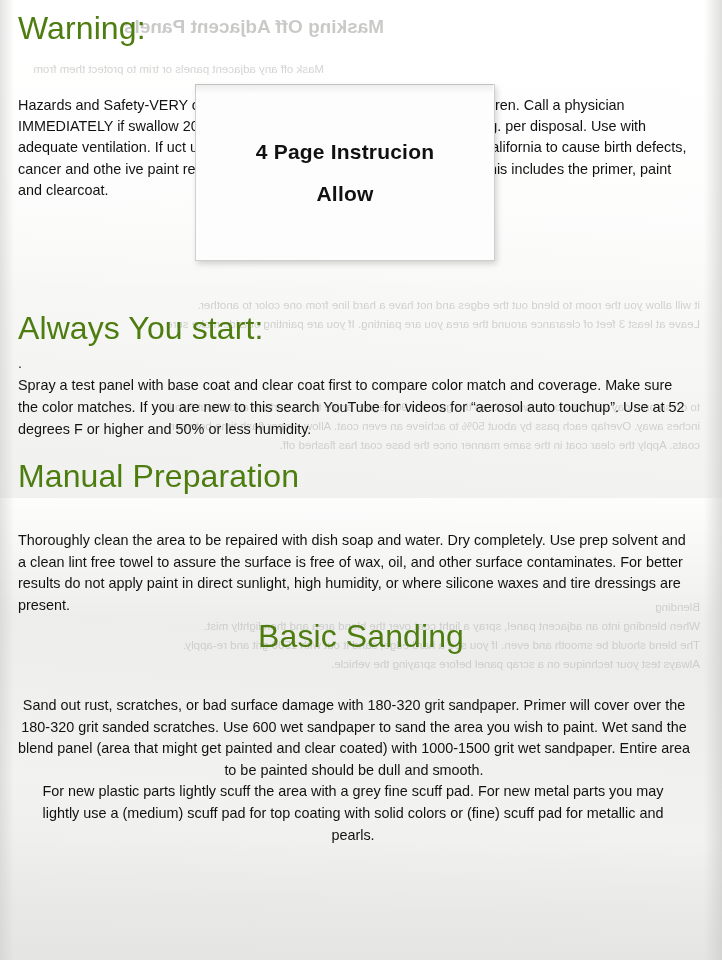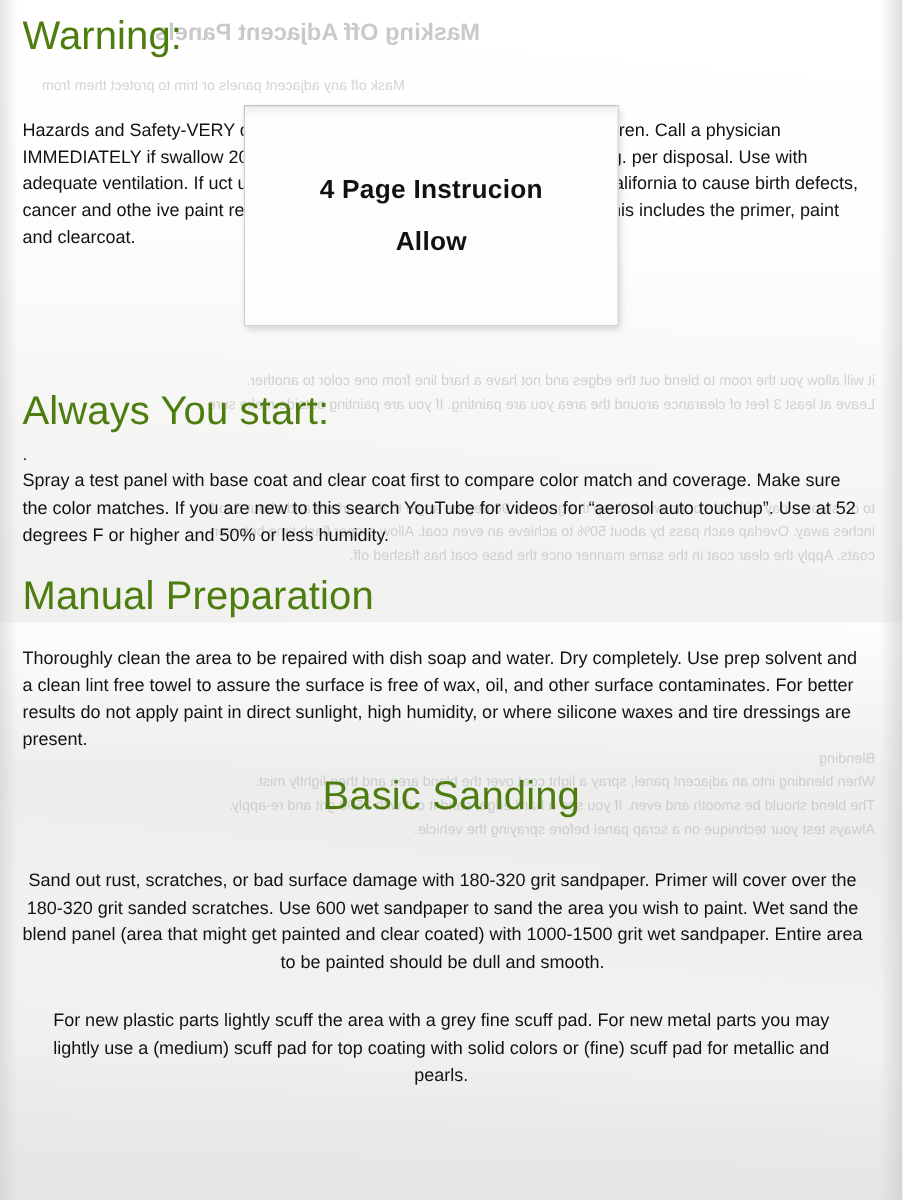--- a/index.html
+++ b/index.html
@@ -167,27 +167,27 @@
     </div>
 
     <div class="section" style="left:18px; top:310px; width:686px;">
       <h1 class="sec-title">Always You start:</h1>
       <div class="dot" style="margin-top:12px;">.</div>
       <p class="sec-body" style="margin-top:8px; width:668px;">Spray a test panel with base coat and clear coat first to compare color match and coverage. Make sure the color matches.  If you are new to this search YouTube for videos for “aerosol auto touchup”.  Use at 52 degrees F or higher and 50% or less humidity.</p>
     </div>
 
     <div class="section" style="left:18px; top:458px; width:686px;">
       <h1 class="sec-title">Manual Preparation</h1>
-      <p class="sec-body" style="margin-top:22px; width:672px;">Thoroughly clean the area to be repaired with dish soap and water.  Dry completely. Use prep solvent and a clean lint free towel to assure the surface is free of wax, oil, and other surface contaminates. For better results do not apply paint in direct sunlight, high humidity, or where silicone waxes and tire dressings are present.</p>
+      <p class="sec-body" style="margin-top:35px; width:672px;">Thoroughly clean the area to be repaired with dish soap and water.  Dry completely. Use prep solvent and a clean lint free towel to assure the surface is free of wax, oil, and other surface contaminates. For better results do not apply paint in direct sunlight, high humidity, or where silicone waxes and tire dressings are present.</p>
     </div>
 
     <div class="section" style="left:18px; top:618px; width:686px;text-align:center;">
       <h1 class="sec-title">Basic Sanding</h1>
       <p class="sec-body" style="margin-top:40px; width:672px;">Sand out rust, scratches, or bad surface damage with 180-320 grit sandpaper. Primer will cover over the 180-320 grit sanded scratches. Use 600 wet sandpaper to sand the area you wish to paint. Wet sand the blend panel (area that might get painted and clear coated) with 1000-1500 grit wet sandpaper. Entire area to be painted should be dull and smooth.</p>
-      <p class="sec-body" style="margin-top:26px; margin-left:10px; width:650px;">For new plastic parts lightly scuff the area with a grey fine scuff pad. For new metal parts you may lightly use a (medium) scuff pad for top coating with solid colors or (fine) scuff pad for metallic and pearls.</p>
+      <p class="sec-body" style="margin-left:10px; width:650px;">For new plastic parts lightly scuff the area with a grey fine scuff pad. For new metal parts you may lightly use a (medium) scuff pad for top coating with solid colors or (fine) scuff pad for metallic and pearls.</p>
     </div>
 
   </div>
 
   <div class="sticker">
     <div class="line">4 Page Instrucion</div>
     <div class="line">Allow</div>
   </div>
   <div class="sticker-curl"></div>
 

